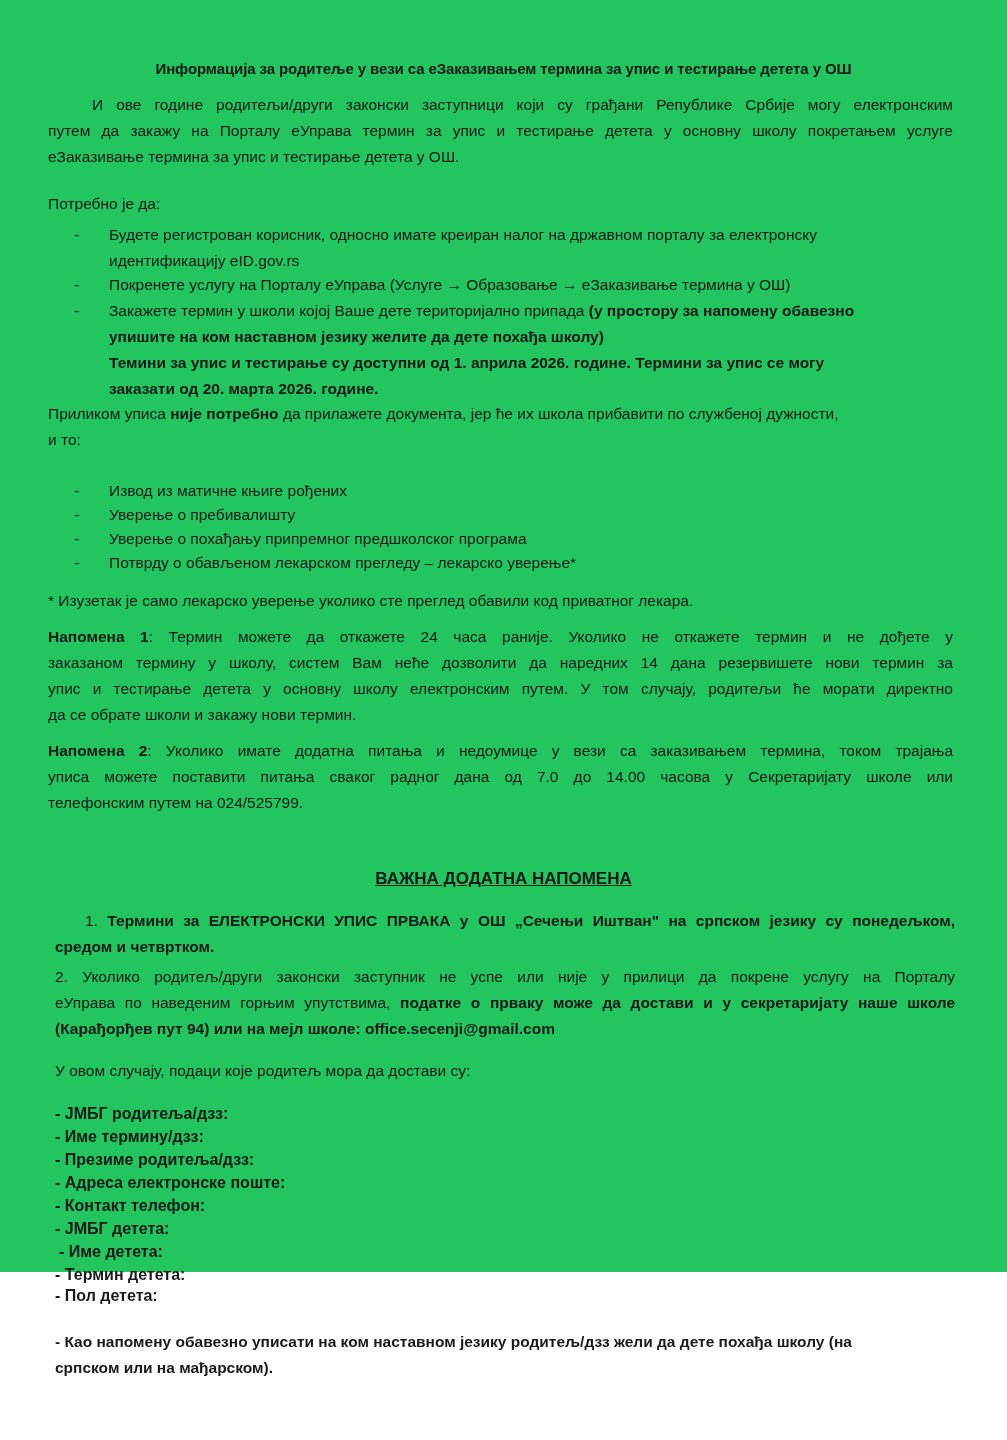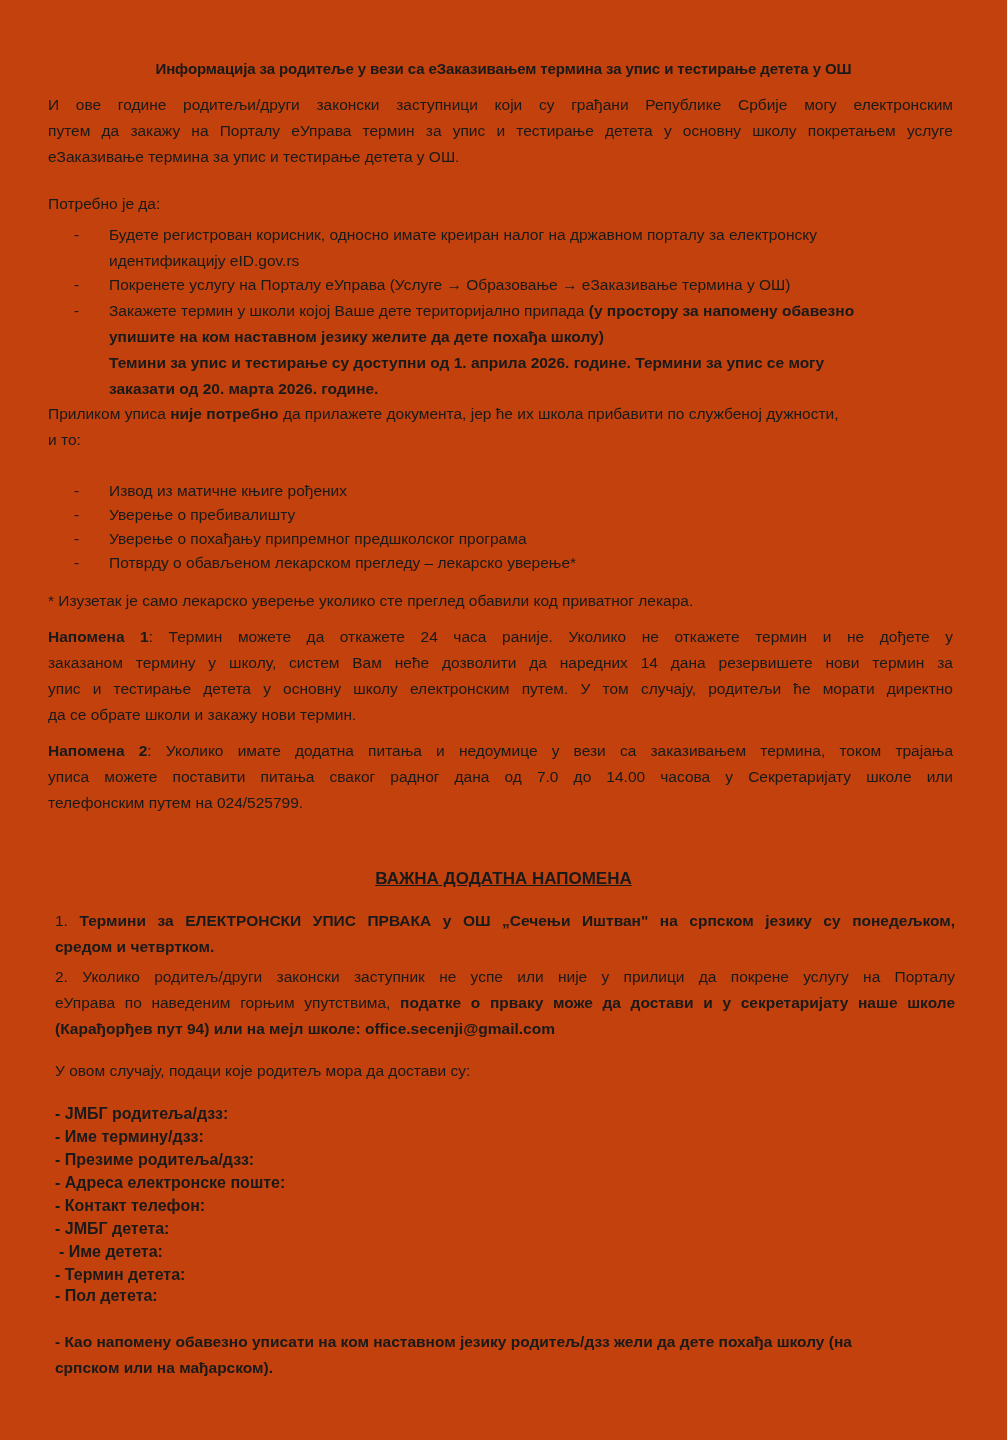--- a/index.html
+++ b/index.html
@@ -9,22 +9,22 @@
       position: relative;
       overflow: hidden;
       font-family: "Liberation Sans", sans-serif;
       color: #1a1a1a;
       font-size: 15.5px;
       line-height: 26px;
     }
     .page {
       position: absolute;
       left: 0; top: 0;
-      width: 1007px; height: 1440px;
-      background: #c2410c;
+      width: 1007px; height: 1272px;
+      background: #22c55e;
     }
     .title {
       position: absolute;
       left: 0; width: 1007px; top: 56px;
       text-align: center;
       font-weight: bold;
       font-size: 15px;
       letter-spacing: -0.1px;
     }
     .para { position: absolute; left: 48px; width: 905px; text-align: justify; }
@@ -42,21 +42,21 @@
     .field { position: absolute; left: 55px; font-weight: bold; font-size: 16px; line-height: 23px; }
   </style>
 </head>
 <body>
 
 <div class="page">
 
   <div class="title">Информација за родитеље у вези са еЗаказивањем термина за упис и тестирање  детета у ОШ</div>
 
   <div class="para" style="top:92px;">
-    <div style="text-align-last:justify;">И ове године родитељи/други законски заступници који су грађани Републике Србије могу електронским</div>
+    <div style="text-align-last:justify;margin-left:44px;">И ове године родитељи/други законски заступници који су грађани Републике Србије могу електронским</div>
     <div style="text-align-last:justify;">путем да закажу на Порталу еУправа термин за упис и тестирање детета у основну школу покретањем услуге</div>
     <div>еЗаказивање термина за упис и тестирање детета у ОШ.</div>
   </div>
 
   <div class="para nojust" style="top:191px;">Потребно је да:</div>
 
   <div class="bullet-row" style="top:222px;">
     <span class="dash">-</span>
     <span class="btext">
       <span class="line">Будете регистрован корисник, односно имате креиран налог на државном порталу за електронску</span>
@@ -114,21 +114,21 @@
     <div style="text-align-last:justify;"><span class="b">Напомена 2</span><span>: Уколико имате додатна питања и недоумице у вези са заказивањем термина, током трајања</span></div>
     <div style="text-align-last:justify;">уписа можете поставити питања сваког радног дана од 7.0 до 14.00 часова у Секретаријату школе или</div>
     <div>телефонским путем на 024/525799.</div>
   </div>
 
   <div class="center-head" style="top:866px;">
     <span class="u">ВАЖНА ДОДАТНА НАПОМЕНА</span>
   </div>
 
   <div class="para" style="top:908px; left:55px; width:900px;">
-    <div style="text-align-last:justify;"><span>1. </span><span class="b">Термини за  ЕЛЕКТРОНСКИ УПИС ПРВАКА у ОШ „Сечењи Иштван" на српском језику су понедељком,</span></div>
+    <div style="text-align-last:justify;margin-left:30px;"><span>1. </span><span class="b">Термини за  ЕЛЕКТРОНСКИ УПИС ПРВАКА у ОШ „Сечењи Иштван" на српском језику су понедељком,</span></div>
     <div class="b">средом и четвртком.</div>
   </div>
 
   <div class="para" style="top:964px; left:55px; width:900px;">
     <div style="text-align-last:justify;">2. Уколико родитељ/други законски заступник не успе или није у прилици да покрене услугу на Порталу</div>
     <div style="text-align-last:justify;"><span>еУправа по наведеним горњим упутствима, </span><span class="b">податке о првaку може да достави и у секретаријату наше школе</span></div>
     <div class="b">(Карађорђев пут 94) или на мејл школе: office.secenji@gmail.com</div>
   </div>
 
   <div class="para nojust" style="top:1058px; left:55px;">У овом случају, подаци које родитељ мора да достави су:</div>

